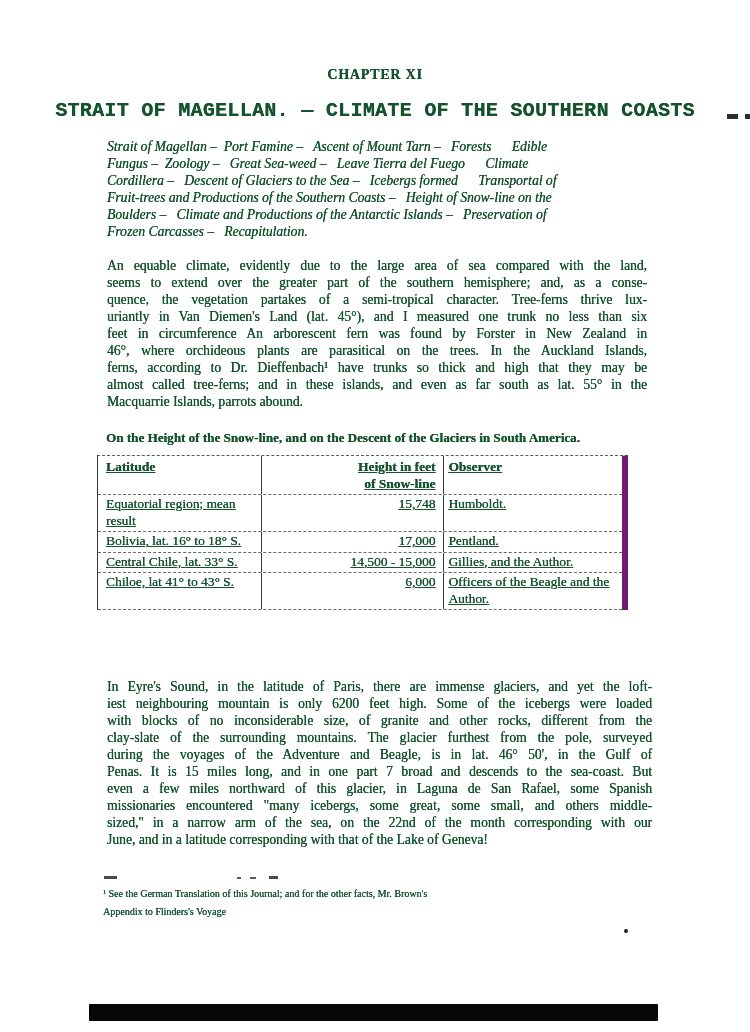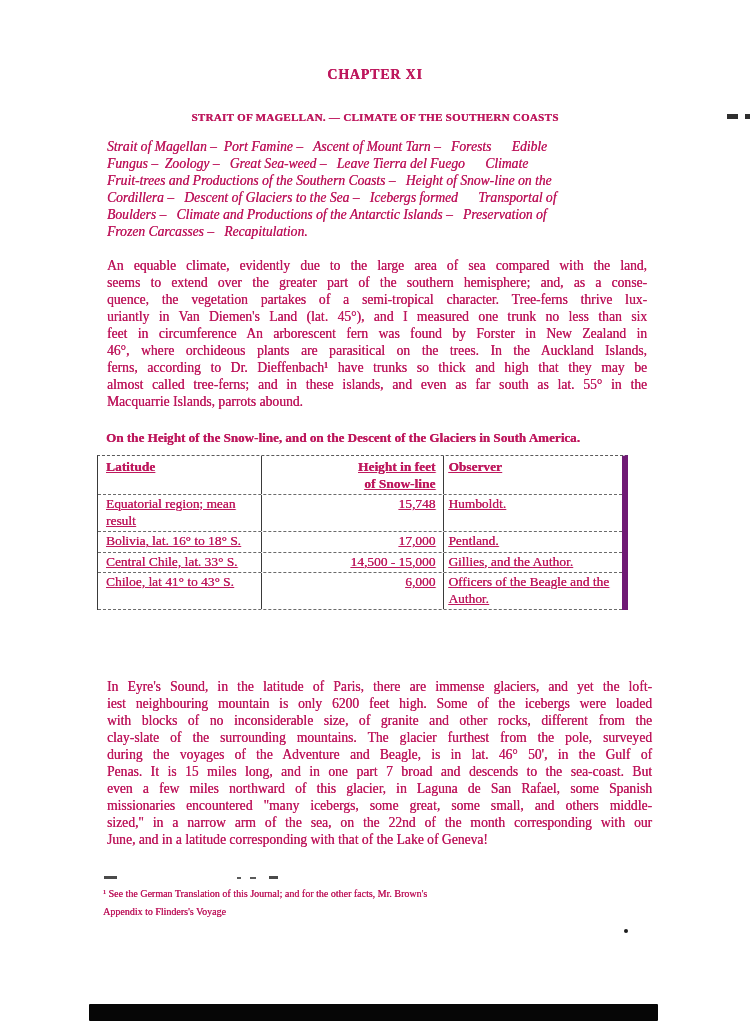--- a/index.html
+++ b/index.html
@@ -1,26 +1,26 @@
 <!DOCTYPE html>
 <html><head>
 <meta charset="utf-8">
 <style>
   html,body { margin:0; padding:0; background:#e8e8e8; }
   * { box-sizing:border-box; }
   .page {
     position:relative; width:750px; height:1032px; margin:0 auto;
     background:#ffffff; overflow:hidden;
     font-family:"Liberation Serif","DejaVu Serif",serif;
-    color:#be185d;
+    color:#14532d;
     text-shadow:0.25px 0 0 currentColor; 
   }
   .center-h { position:absolute; left:0; right:0; text-align:center; }
   .chapter  { top:67px;  font-weight:bold; font-size:14px;  letter-spacing:0.8px; }
-  .doctitle { top:111px;  font-weight:bold; font-size:11px; letter-spacing:0.3px; }
+  .doctitle { top:99px;  font-weight:bold; font-size:20px; letter-spacing:0.3px;font-family:Liberation Mono, monospace; }
 
   .summary { position:absolute; left:107px; top:138px; width:545px;
              font-style:italic; font-size:13.6px; line-height:17px; }
   .summary .ln { white-space:pre-wrap; }
 
   .para { position:absolute; font-size:13.6px; line-height:17px; }
   .p1 { left:107px; top:257px; width:540px; }
   .p2 { left:107px; top:678px; width:545px; }
   .para .ln { text-align:justify; text-align-last:justify; }
   .para .ln.last { text-align:justify; text-align-last:left; }
@@ -59,22 +59,22 @@
 
   <div class="center-h chapter">CHAPTER XI</div>
   <div class="center-h doctitle">STRAIT OF MAGELLAN. — CLIMATE OF THE SOUTHERN COASTS</div>
 
   <div class="mark m-dash1"></div>
   <div class="mark m-dash2"></div>
 
   <div class="summary">
     <div class="ln">Strait of Magellan –  Port Famine –   Ascent of Mount Tarn –   Forests      Edible</div>
     <div class="ln">Fungus –  Zoology –   Great Sea-weed –   Leave Tierra del Fuego      Climate</div>
+    <div class="ln">Cordillera –   Descent of Glaciers to the Sea –   Icebergs formed      Transportal of</div>
     <div class="ln">Fruit-trees and Productions of the Southern Coasts –   Height of Snow-line on the</div>
-    <div class="ln">Cordillera –   Descent of Glaciers to the Sea –   Icebergs formed      Transportal of</div>
     <div class="ln">Boulders –   Climate and Productions of the Antarctic Islands –   Preservation of</div>
     <div class="ln">Frozen Carcasses –   Recapitulation.</div>
   </div>
 
   <div class="para p1">
     <div class="ln">An equable climate, evidently due to the large area of sea compared with the land,</div>
     <div class="ln">seems to extend over the greater part of the southern hemisphere; and, as a conse-</div>
     <div class="ln">quence, the vegetation partakes of a semi-tropical character. Tree-ferns thrive lux-</div>
     <div class="ln">uriantly in Van Diemen's Land (lat. 45°), and I measured one trunk no less than six</div>
     <div class="ln">feet in circumference An arborescent fern was found by Forster in New Zealand in</div>

